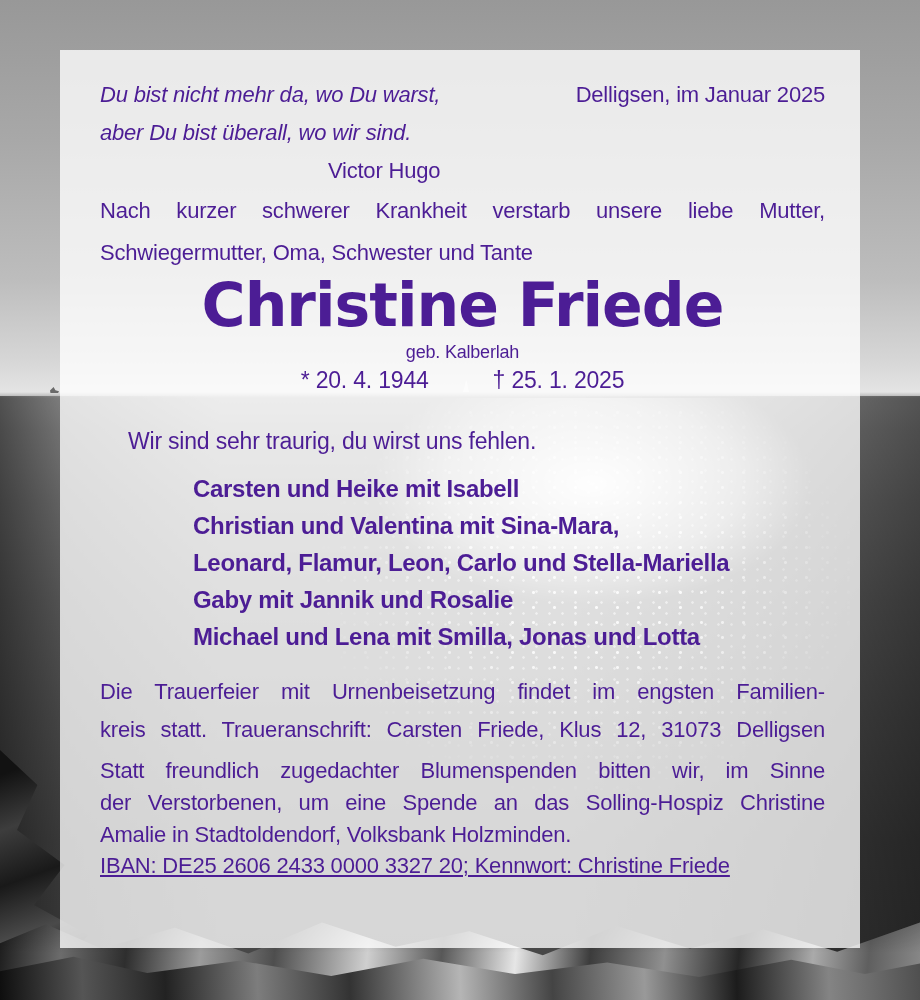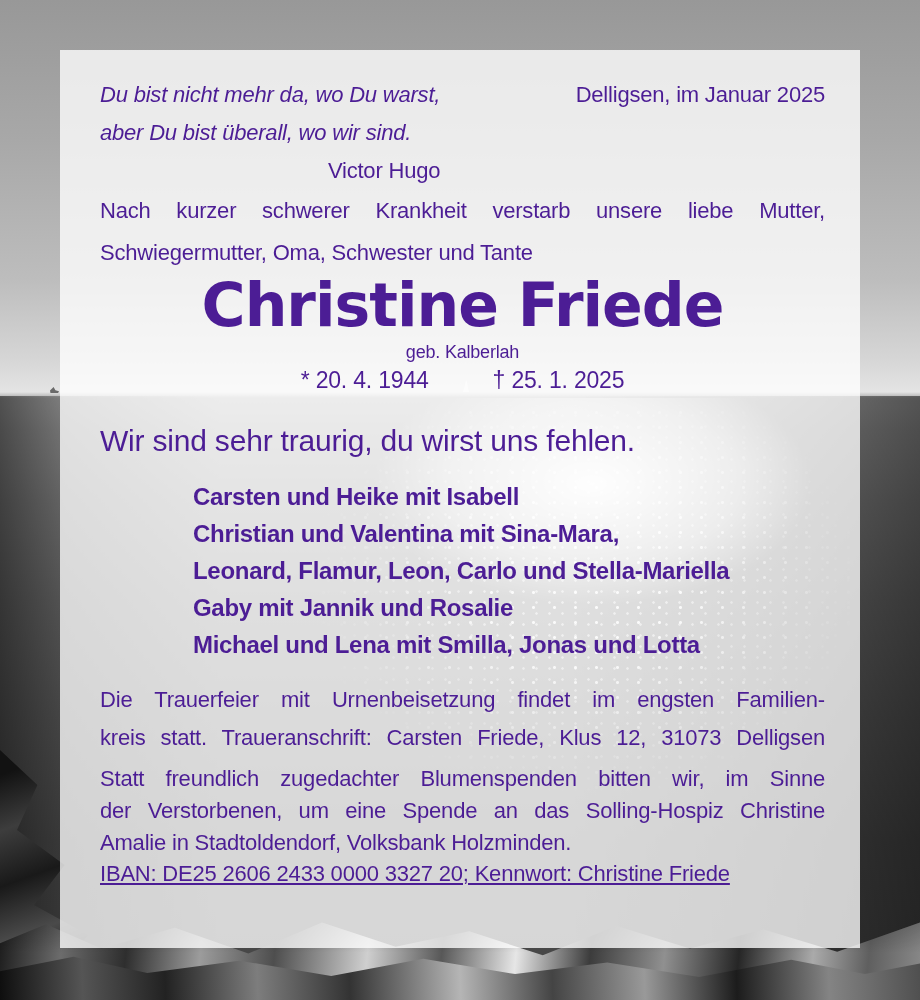--- a/index.html
+++ b/index.html
@@ -89,22 +89,22 @@
   .name{
     margin-top:0;text-align:center;
     font-size:60px;line-height:62px;font-weight:700;letter-spacing:-1px;
     font-family:"DejaVu Sans","Liberation Sans",sans-serif;
   }
   .maiden{margin-top:2px;text-align:center;font-size:18px;line-height:28px;}
   .dates{
     display:flex;justify-content:center;gap:64px;
     font-size:23px;line-height:28px;
   }
-  .grief{margin-top:32px;font-size:30px;line-height:30px;}
-  .mourners{margin-top:22px;margin-left:93px;font-weight:700;font-size:24px;line-height:37px;letter-spacing:-0.3px;}
+  .grief{margin-top:32px;font-size:23px;line-height:30px;margin-left:28px;}
+  .mourners{margin-top:14px;margin-left:93px;font-weight:700;font-size:24px;line-height:37px;letter-spacing:-0.3px;}
   .funeral{margin-top:18px;line-height:38px;}
   .donation{margin-top:6px;line-height:32px;}
   .iban{line-height:30px;text-decoration:underline;}
 </style>
 </head>
 <body>
 
 <div class="photo"></div>
 <div class="sea-shade"></div>
 <div class="glint"></div>

